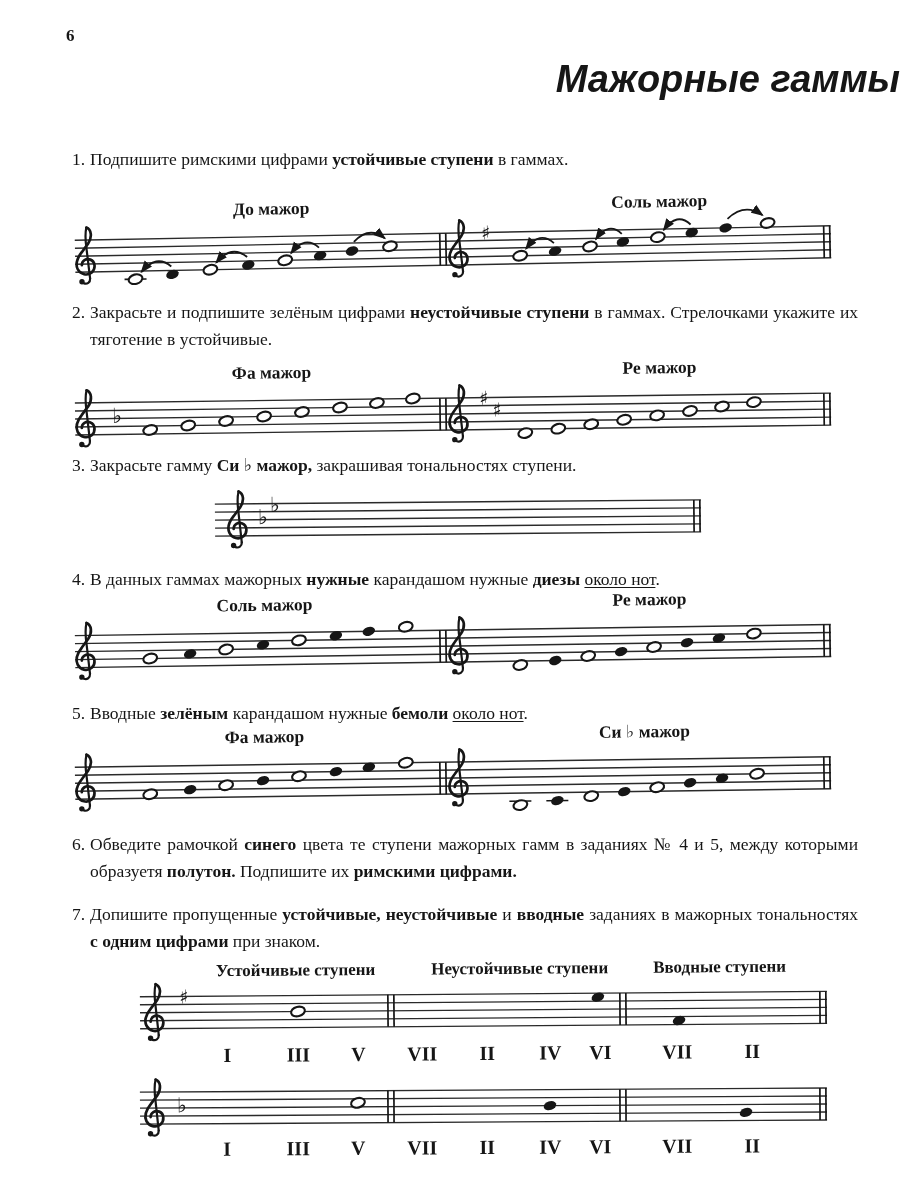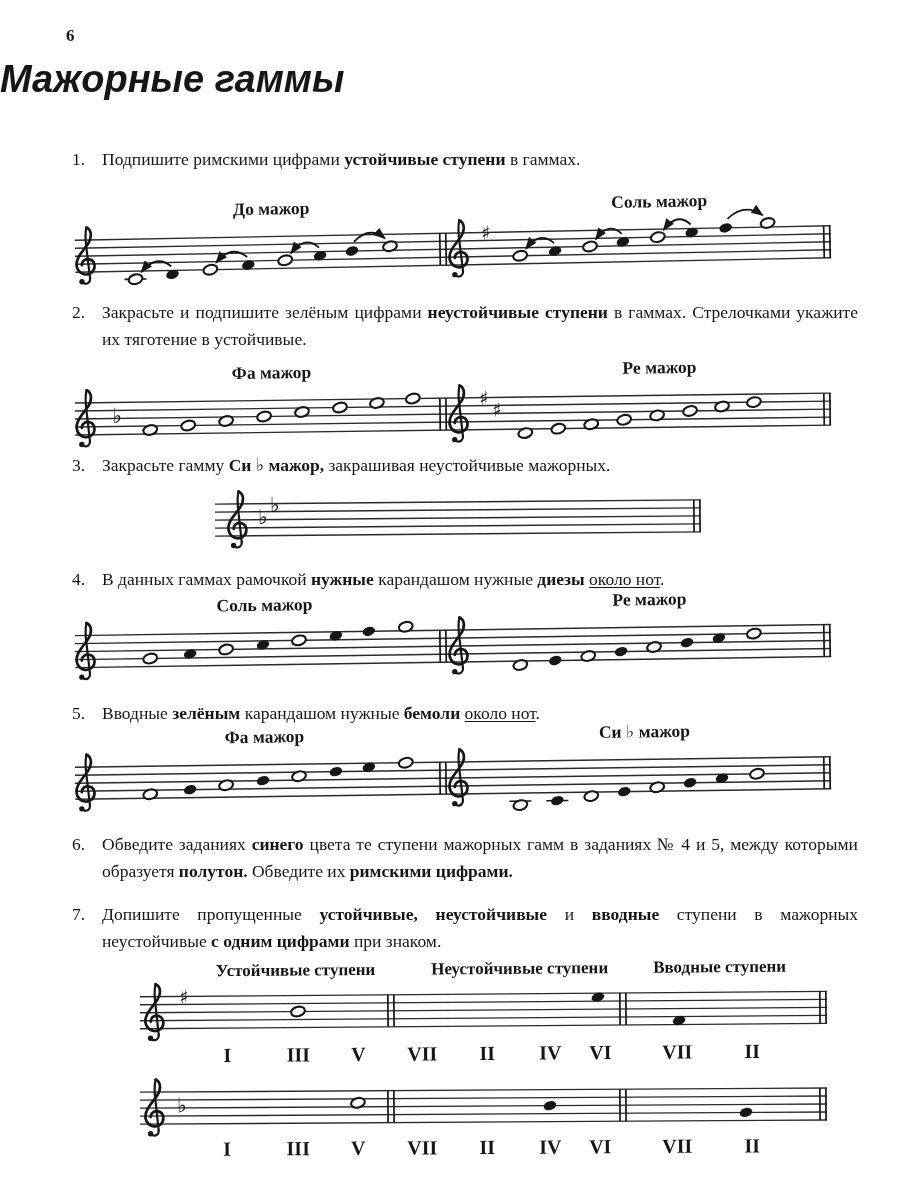--- a/index.html
+++ b/index.html
@@ -3,27 +3,27 @@
 <meta charset="utf-8">
 <style>
   html,body{margin:0;padding:0}
   body{
     width:900px;height:1200px;position:relative;overflow:hidden;
     background:#ffffff;color:#161616;
     font-family:"Liberation Serif","DejaVu Serif",serif;
   }
   .pagenum{position:absolute;left:66px;top:26px;font-size:17px;font-weight:bold}
   .title{
-    position:absolute;left:0;top:58px;width:900px;text-align:left;
+    position:absolute;left:0;top:58px;width:900px;text-align:right;
     font-family:"Liberation Sans","DejaVu Sans",sans-serif;
     font-style:italic;font-weight:bold;font-size:38px;
   }
   .item{position:absolute;left:70px;width:788px;font-size:17.5px;line-height:27px}
   .item .num{position:absolute;left:2px;top:0;font-size:17.5px}
-  .item .txt{margin-left:32px}
+  .item .txt{margin-left:20px}
   .item.just .txt{text-align:justify}
   .txt b{font-weight:bold}
   .txt u{text-underline-offset:2px}
   .sysvg{position:absolute}
 </style>
 </head>
 <body>
 
 <svg width="0" height="0" style="position:absolute" aria-hidden="true">
   <defs>
@@ -40,37 +40,37 @@
     <div class="item" style="top: 146px;">
       <span class="num">1.</span>
       <div class="txt"><span>Подпишите римскими цифрами </span><b>устойчивые ступени</b><span> в гаммах.</span></div>
     </div>
     <div class="item just" style="top: 299px;">
       <span class="num">2.</span>
       <div class="txt"><span>Закрасьте и подпишите зелёным цифрами </span><b>неустойчивые ступени</b><span> в гаммах. Стрелочками укажите их тяготение в устойчивые.</span></div>
     </div>
     <div class="item" style="top: 452px;">
       <span class="num">3.</span>
-      <div class="txt"><span>Закрасьте гамму </span><b>Си ♭ мажор,</b><span> закрашивая неустойчивые мажорных.</span></div>
+      <div class="txt"><span>Закрасьте гамму </span><b>Си ♭ мажор,</b><span> закрашивая тональностях ступени.</span></div>
     </div>
     <div class="item" style="top: 566px;">
       <span class="num">4.</span>
-      <div class="txt"><span>В данных гаммах рамочкой </span><b>нужные</b><span> карандашом нужные </span><b>диезы</b><span> </span><u>около нот</u><span>.</span></div>
+      <div class="txt"><span>В данных гаммах мажорных </span><b>нужные</b><span> карандашом нужные </span><b>диезы</b><span> </span><u>около нот</u><span>.</span></div>
     </div>
     <div class="item" style="top: 700px;">
       <span class="num">5.</span>
       <div class="txt"><span>Вводные </span><b>зелёным</b><span> карандашом нужные </span><b>бемоли</b><span> </span><u>около нот</u><span>.</span></div>
     </div>
     <div class="item just" style="top: 831px;">
       <span class="num">6.</span>
-      <div class="txt"><span>Обведите заданиях </span><b>синего</b><span> цвета те ступени мажорных гамм в заданиях № 4 и 5, между которыми образуетя </span><b>полутон.</b><span> Обведите их </span><b>римскими цифрами.</b></div>
+      <div class="txt"><span>Обведите рамочкой </span><b>синего</b><span> цвета те ступени мажорных гамм в заданиях № 4 и 5, между которыми образуетя </span><b>полутон.</b><span> Подпишите их </span><b>римскими цифрами.</b></div>
     </div>
     <div class="item just" style="top: 901px;">
       <span class="num">7.</span>
-      <div class="txt"><span>Допишите пропущенные </span><b>устойчивые, неустойчивые</b><span> и </span><b>вводные</b><span> ступени в мажорных неустойчивые </span><b>с одним цифрами</b><span> при знаком.</span></div>
+      <div class="txt"><span>Допишите пропущенные </span><b>устойчивые, неустойчивые</b><span> и </span><b>вводные</b><span> заданиях в мажорных тональностях </span><b>с одним цифрами</b><span> при знаком.</span></div>
     </div>
   </div>
 <div id="notation">
     <svg width="792" height="110" class="sysvg" style="left:60px;top:193px;transform:rotate(-1.1deg)">
       <line x1="15" y1="40" x2="771" y2="40" stroke="#2a2a2a" stroke-width="1.4"></line>
       <line x1="15" y1="48" x2="771" y2="48" stroke="#2a2a2a" stroke-width="1.4"></line>
       <line x1="15" y1="56" x2="771" y2="56" stroke="#2a2a2a" stroke-width="1.4"></line>
       <line x1="15" y1="64" x2="771" y2="64" stroke="#2a2a2a" stroke-width="1.4"></line>
       <line x1="15" y1="72" x2="771" y2="72" stroke="#2a2a2a" stroke-width="1.4"></line>
       <line x1="380" y1="40" x2="380" y2="72" stroke="#161616" stroke-width="1.7"></line>

